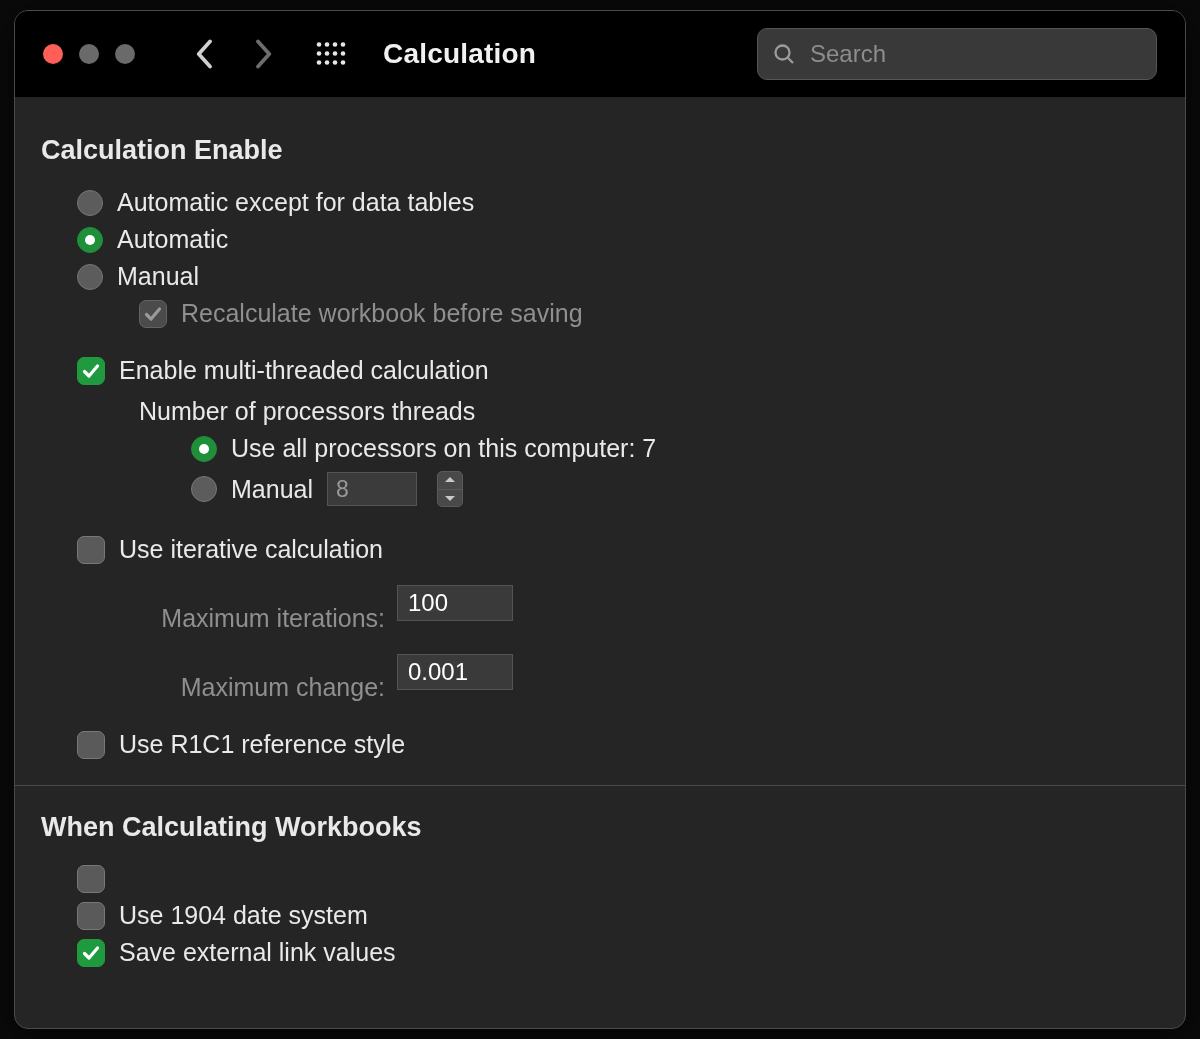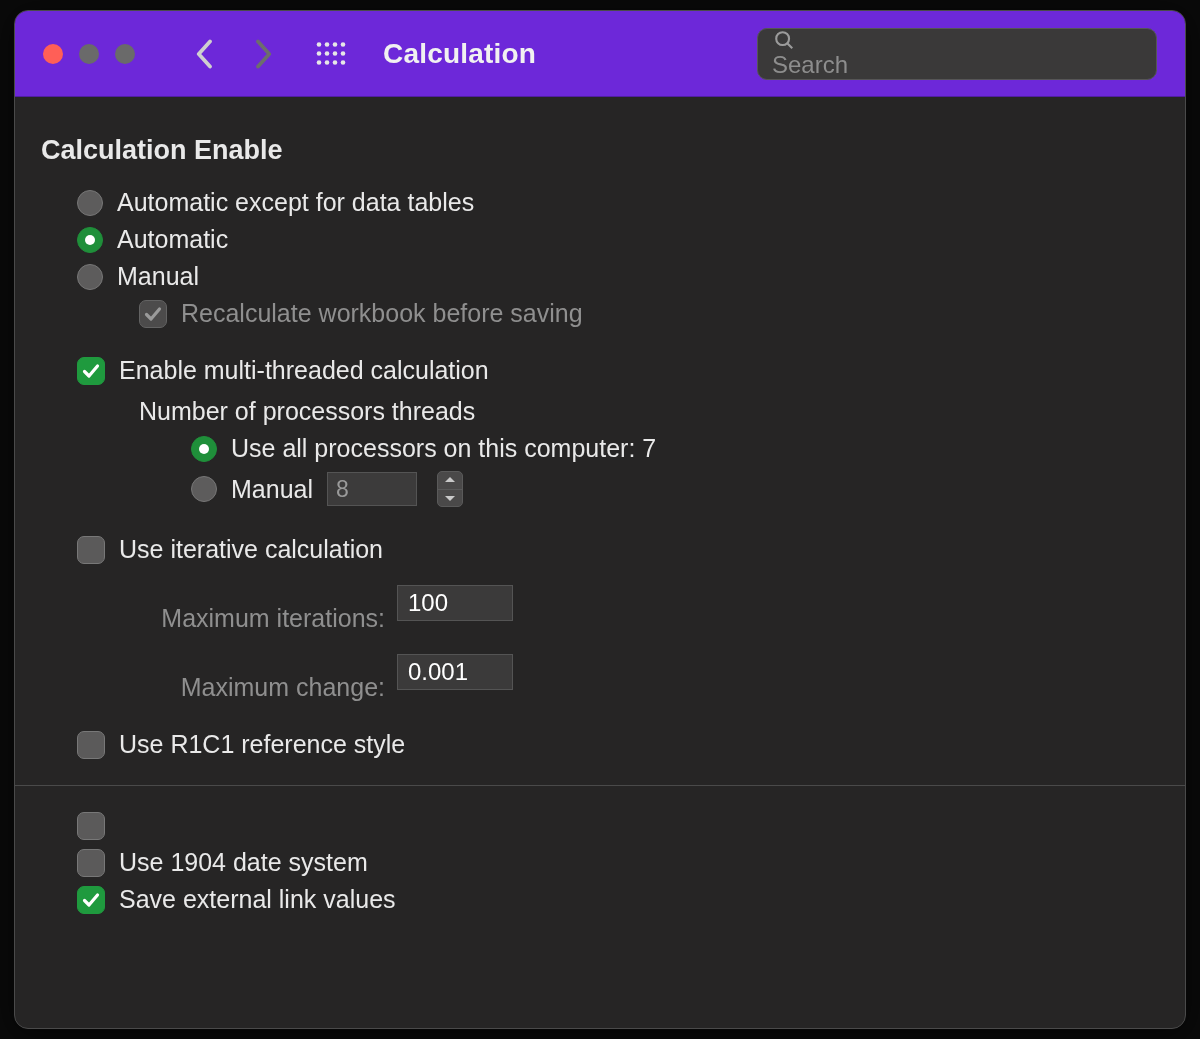--- a/index.html
+++ b/index.html
@@ -18,21 +18,21 @@
     border-radius: 14px;
     border: 1px solid #4a4a4a;
     box-shadow: 0 4px 30px rgba(0,0,0,.6);
     overflow: hidden;
     display: flex;
     flex-direction: column;
   }
   
   .titlebar {
     height: 86px;
-    background: #6d28d9;
+    background: #000000;
     display: flex;
     align-items: center;
     padding: 0 28px;
     gap: 10px;
     border-bottom: 1px solid rgba(0,0,0,.25);
   }
   .traffic { display: flex; gap: 16px; margin-right: 36px; }
   .traffic span {
     width: 20px; height: 20px; border-radius: 50%;
     background: #6a6a6a; display:inline-block;
@@ -48,22 +48,22 @@
   .grid-btn svg { width:30px; height:25px;}
   .title {
     font-size: 28px; font-weight: 700; color:#f1f1f1; letter-spacing:.2px;
   }
   .spacer { flex:1; }
   .search {
     width: 400px; height: 52px;
     background:#3a3939;
     border:1px solid #565656;
     border-radius: 10px;
-    display:flex; padding:0 14px;
-    color:#9b9b9b; font-size:24px;flex-direction:column;
+    display:flex; align-items:center; padding:0 14px;
+    color:#9b9b9b; font-size:24px;
   }
   .search svg { width:24px; height:24px; margin-right:14px; fill:none; stroke:#9b9b9b; stroke-width:2.3;}
   .search input {
     flex:1; background:transparent; border:none; outline:none;
     color:#e8e8e8; font-size:24px;
   }
   .search input::placeholder { color:#8d8d8d; }
 
   
   .content { flex:1; overflow:auto; padding: 38px 26px 20px 26px; color:#e9e9e9; font-size:25px;}
@@ -268,20 +268,21 @@
       <label>
         <span class="checkbox">
           
         </span>
         <span>Use R1C1 reference style</span>
       </label>
     </div>
 
     <hr class="sep">
 
+    <div class="section-title">When Calculating Workbooks</div>
 
     <div class="row indent1">
       <label>
         <span class="checkbox">
           
         </span>
       </label>
     </div>
     <div class="row indent1">
       <label>

